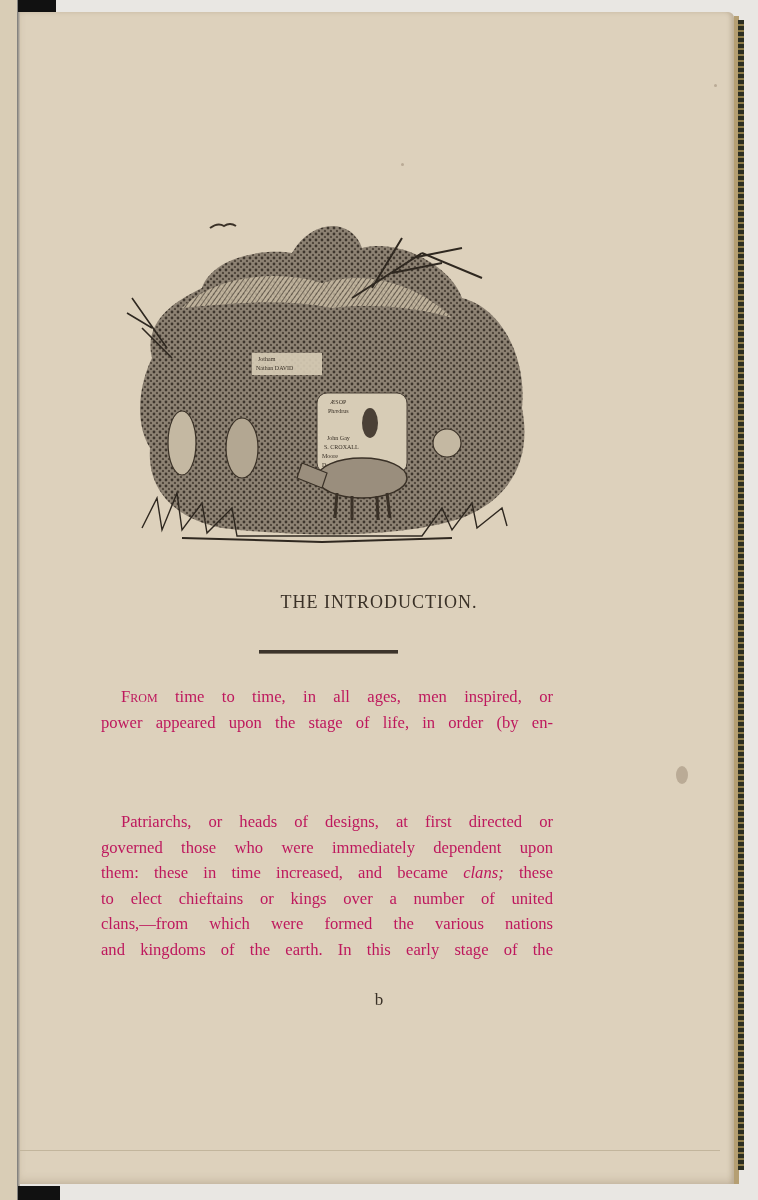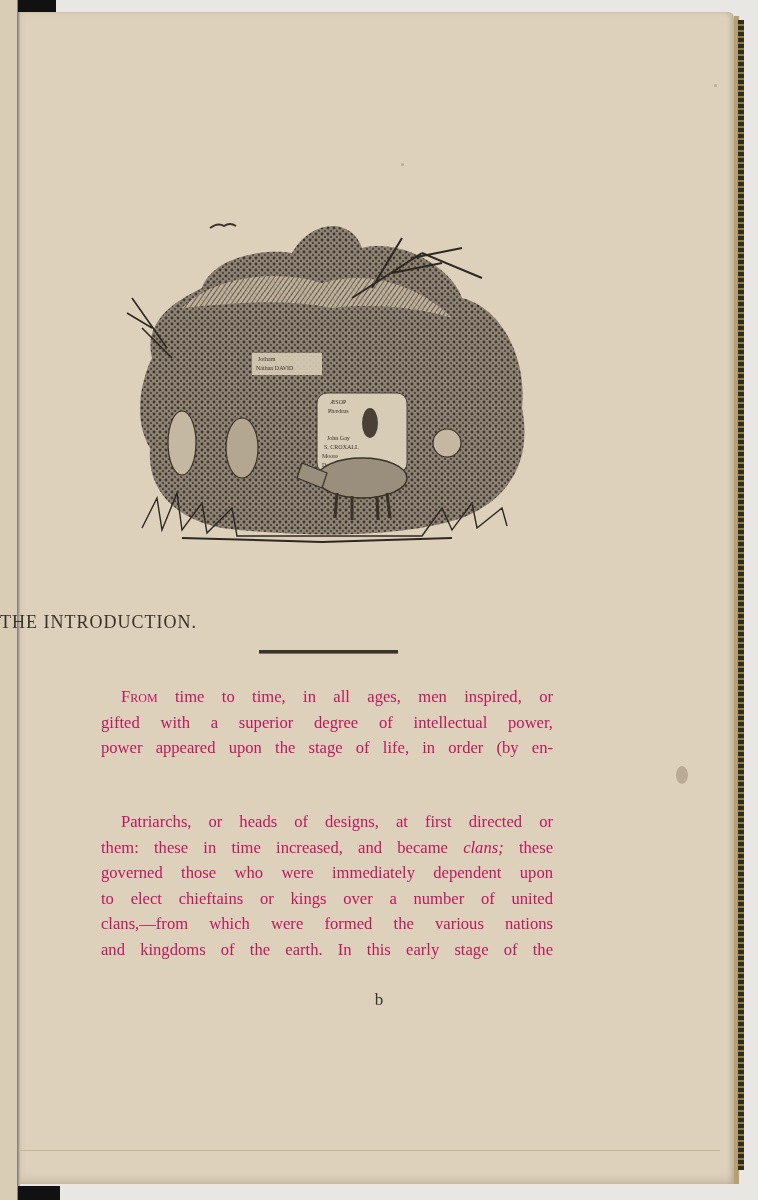--- a/index.html
+++ b/index.html
@@ -8,21 +8,21 @@
   .black-strip-bot { position:absolute; left:18px; top:1186px; width:42px; height:14px; background:#111; }
   .left-page { position:absolute; left:0; top:0; width:17px; height:1200px; background:#d9cdb6; border-right:1px solid #9b9080; }
   .gutter { position:absolute; left:17px; top:0; width:3px; height:1200px; background:linear-gradient(90deg,#777,#c9bfae); }
   .page { position:absolute; left:20px; top:12px; width:714px; height:1172px; background:#ddd1bc;
           border-radius:0 6px 0 0; box-shadow: inset -3px 0 4px rgba(120,100,70,.25), inset 0 -6px 6px rgba(150,130,100,.15); }
   .page-edge { position:absolute; left:734px; top:16px; width:5px; height:1168px; background:#b59f73; }
   .spine { position:absolute; left:738px; top:20px; width:6px; height:1150px;
            background:repeating-linear-gradient(180deg,#2b2e22 0 4px,#8b7a45 4px 6px); }
   .bottom-fold { position:absolute; left:20px; top:1150px; width:700px; height:1px; background:#c2b59c; }
   .vignette { position:absolute; left:122px; top:208px; width:412px; height:340px; }
-  .heading { position:absolute; left:0; width:758px; top:592px; font-size:18px; letter-spacing:1px; color:#3a3127;margin-top:20px; }
+  .heading { position:absolute; left:0; width:758px; top:592px; text-align:center; font-size:18px; letter-spacing:1px; color:#3a3127; }
   .rule { position:absolute; left:259px; top:650px; width:139px; height:3px; background:#3c342b; border-bottom:1px solid #7a6f60; }
   .text { position:absolute; left:101px; width:452px; color:#be185d; font-size:16.6px; line-height:25.6px; text-align:justify; }
   .p1 { top:684px; }
   .p2 { top:809px; }
   .line { display:block; text-align:justify; text-align-last:justify; white-space:nowrap; }
   .line.last { text-align-last:left; }
   .indent { padding-left:20px; }
   .sc { font-variant:small-caps; }
   .sig { position:absolute; left:0; width:758px; top:990px; text-align:center; font-size:17px; color:#3a3127; }
   .spot { position:absolute; border-radius:50%; background:rgba(120,100,80,.35); }
@@ -87,26 +87,25 @@
 
   <path d="M20 320 L35 290 L40 322 L55 285 L60 322 L80 295 L85 325 L110 300 L115 328 L300 328 L320 300 L330 322 L350 295 L355 320 L380 300 L385 318" stroke="#2f2820" stroke-width="1.4" fill="none"></path>
   <path d="M60 330 L200 334 L330 330" stroke="#2f2820" stroke-width="2" fill="none"></path>
 </svg>
 
 <div class="heading">THE INTRODUCTION.</div>
 <div class="rule"></div>
 
 <div class="text p1">
   <span class="line indent"><span class="sc">From</span><span> time to time, in all ages, men inspired, or</span></span>
-  <span class="line">gifted with a superior degree of intellectual power,</span>
   <span class="line">power appeared upon the stage of life, in order (by en-</span>
 </div>
 
 <div class="text p2">
   <span class="line indent">Patriarchs, or heads of designs, at first directed or</span>
+  <span class="line">governed those who were immediately dependent upon</span>
   <span class="line"><span>them: these in time increased, and became </span><i>clans;</i><span> these</span></span>
-  <span class="line">governed those who were immediately dependent upon</span>
   <span class="line">to elect chieftains or kings over a number of united</span>
   <span class="line">clans,—from which were formed the various nations</span>
   <span class="line">and kingdoms of the earth.  In this early stage of the</span>
 </div>
 
 <div class="sig">b</div>
 
 </body></html>

